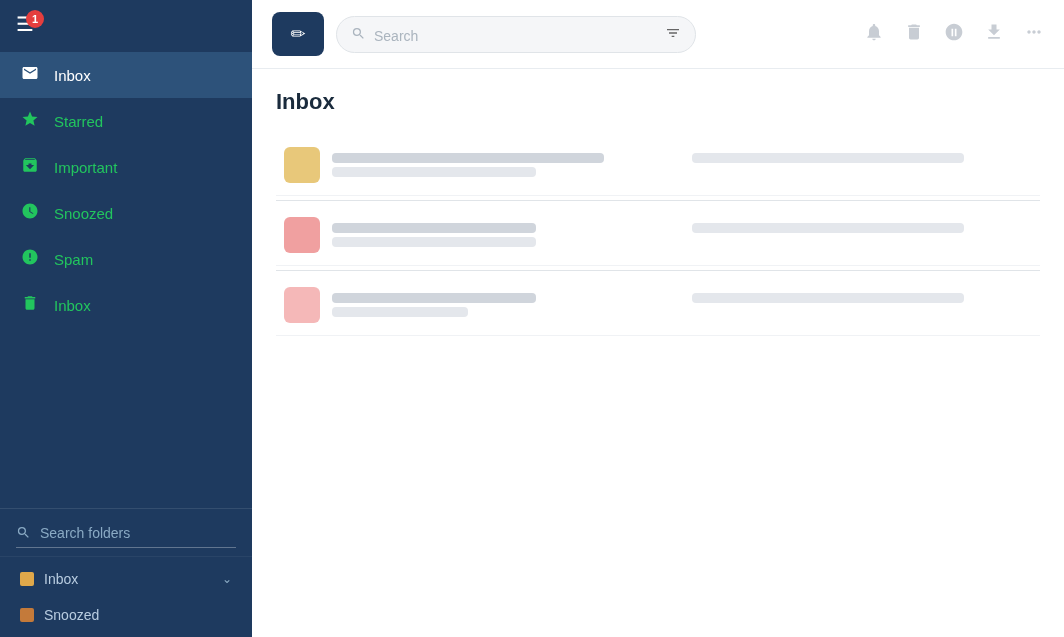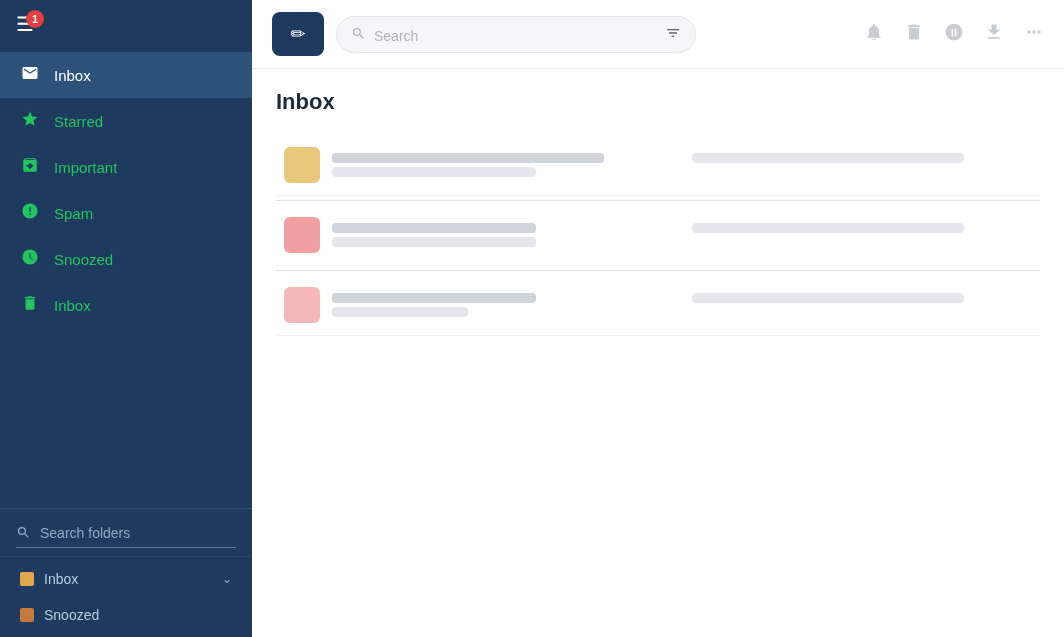--- a/index.html
+++ b/index.html
@@ -327,33 +327,33 @@
             <path d="M20.54 5.23l-1.39-1.68C18.88 3.21 18.47 3 18 3H6c-.47 0-.88.21-1.16.55L3.46 5.23C3.17 5.57 3 6.02 3 6.5V19c0 1.1.9 2 2 2h14c1.1 0 2-.9 2-2V6.5c0-.48-.17-.93-.46-1.27zM12 17.5L6.5 12H10v-2h4v2h3.5L12 17.5zM5.12 5l.81-1h12l.94 1H5.12z"></path>
           </svg>
       </span>
       <span class="nav-label">Important</span>
     </div>
 
 
     <div class="nav-item">
       <span class="nav-icon">
         <svg width="18" height="18" viewBox="0 0 24 24" fill="currentColor">
+            <path d="M11.99 2C6.47 2 2 6.48 2 12s4.47 10 9.99 10C17.52 22 22 17.52 22 12S17.52 2 11.99 2zm4.24 14.24L11 13V7h1.5v5.52l4.5 2.67-1.76.05z"></path>
+          </svg>
+      </span>
+      <span class="nav-label">Snoozed</span>
+    </div>
+
+    <div class="nav-item">
+      <span class="nav-icon">
+        <svg width="18" height="18" viewBox="0 0 24 24" fill="currentColor">
             <path d="M12 2C6.48 2 2 6.48 2 12s4.48 10 10 10 10-4.48 10-10S17.52 2 12 2zm1 15h-2v-2h2v2zm0-4h-2V7h2v6z"></path>
           </svg>
       </span>
       <span class="nav-label">Spam</span>
-    </div>
-
-    <div class="nav-item">
-      <span class="nav-icon">
-        <svg width="18" height="18" viewBox="0 0 24 24" fill="currentColor">
-            <path d="M11.99 2C6.47 2 2 6.48 2 12s4.47 10 9.99 10C17.52 22 22 17.52 22 12S17.52 2 11.99 2zm4.24 14.24L11 13V7h1.5v5.52l4.5 2.67-1.76.05z"></path>
-          </svg>
-      </span>
-      <span class="nav-label">Snoozed</span>
     </div>
 
     <div class="nav-item">
       <span class="nav-icon">
         <svg width="18" height="18" viewBox="0 0 24 24" fill="currentColor">
             <path d="M6 19c0 1.1.9 2 2 2h8c1.1 0 2-.9 2-2V7H6v12zM19 4h-3.5l-1-1h-5l-1 1H5v2h14V4z"></path>
           </svg>
       </span>
       <span class="nav-label">Inbox</span>
     </div>

